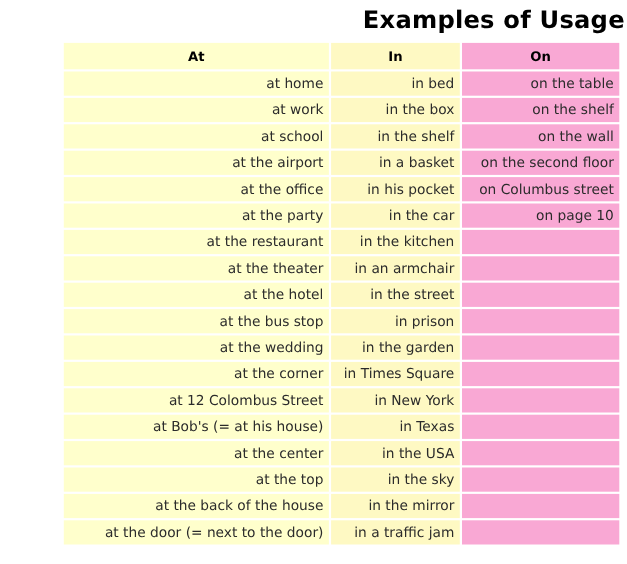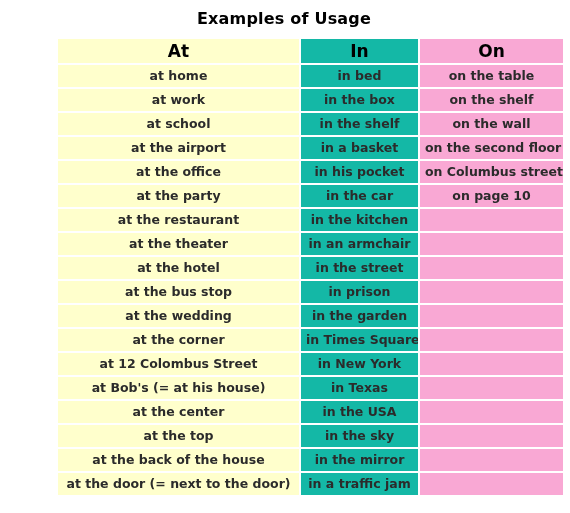--- a/index.html
+++ b/index.html
@@ -12,22 +12,22 @@
     background: #ffffff;
     font-family: "DejaVu Sans", "Liberation Sans", sans-serif;
     overflow: hidden;
   }
   .page {
     position: relative;
     width: 570px;
     height: 513px;
   }
   .page-title {
-    text-align: center;
-    font-size: 16px;
+    text-align: right;
+    font-size: 22px;
     font-weight: bold;
     color: #000000;
     letter-spacing: 0.2px;
     margin: 0;
     padding-top: 6px;
     padding-right: 2px;
     line-height: 26px;
   }
   .table-wrap {
     padding-left: 56px;
@@ -48,32 +48,32 @@
   table.usage td {
     height: 20px;
     padding: 1px 5px;
     font-size: 12.5px;
     line-height: 18px;
     color: #2b2b2b;
     vertical-align: middle;
     white-space: nowrap;
     overflow: hidden;
     text-overflow: clip;
-    font-weight: bold;
-    text-align: center;
+    font-weight: normal;
+    text-align: right;
   }
   table.usage th {
     font-weight: bold;
     text-align: center;
     color: #000000;
-    font-size: 17px;
+    font-size: 12px;
     height: 22px;
   }
   .c-at { background: #ffffcc; }
-  .c-in { background: #14b8a6; }
+  .c-in { background: #fef9c3; }
   .c-on { background: #f9a8d4; }
 </style>
 </head>
 <body>
 
 <div class="page">
 
   <h1 class="page-title">Examples of Usage</h1>
 
   <div class="table-wrap">

